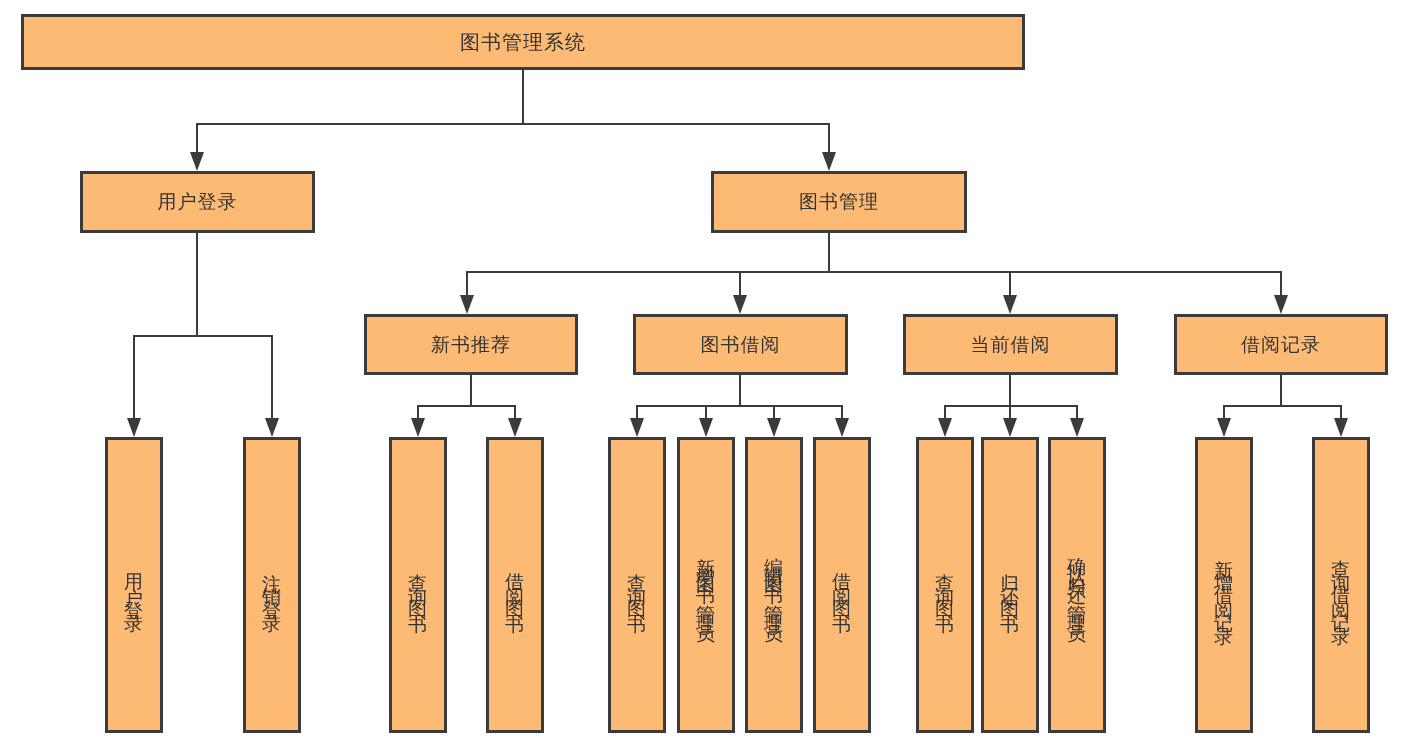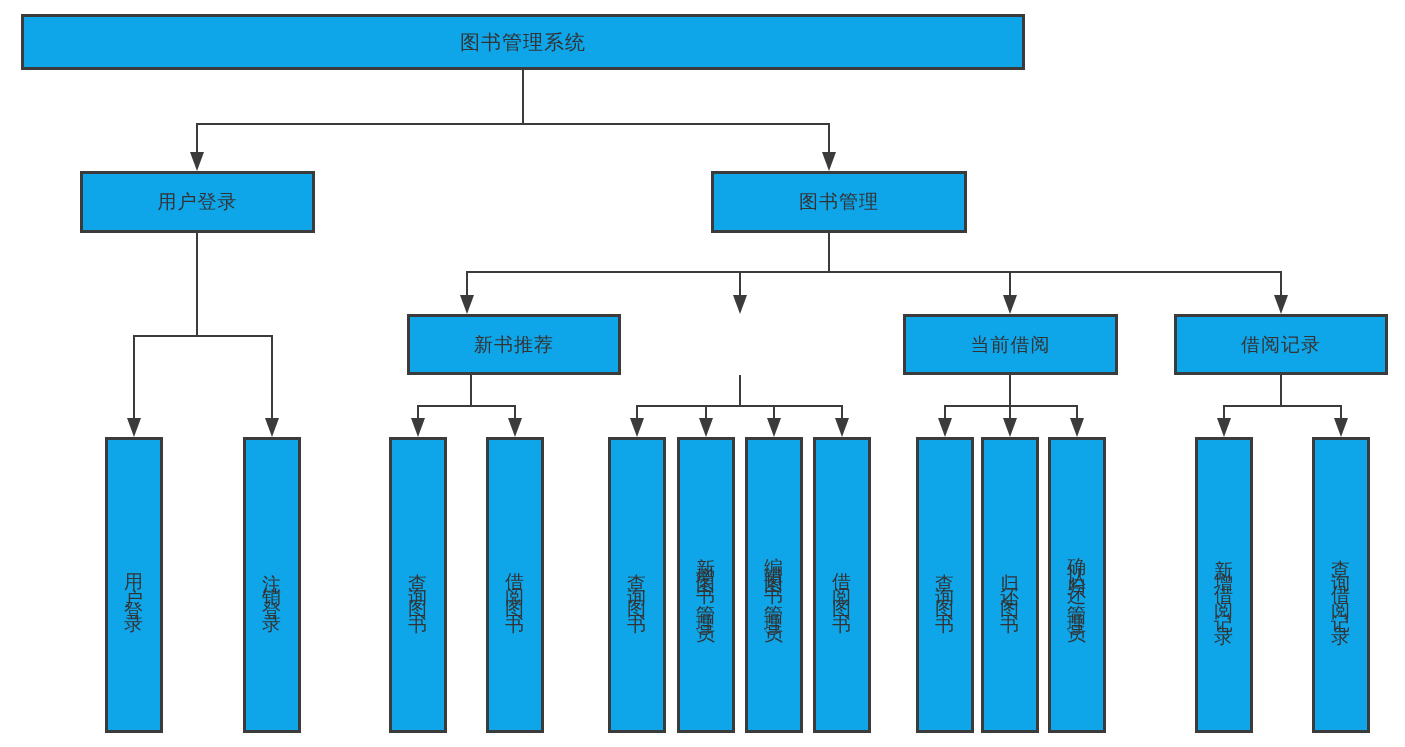--- a/index.html
+++ b/index.html
@@ -9,21 +9,21 @@
     height: 747px;
     background: #ffffff;
     font-family: "Liberation Sans", "DejaVu Sans", sans-serif;
     color: #333333;
     overflow: hidden;
   }
   .box {
     position: absolute;
     box-sizing: border-box;
     border: 3px solid #3b3b3b;
-    background: #0ea5e9;
+    background: #fdba74;
     display: flex;
     align-items: center;
     justify-content: center;
     font-size: 19px;
     letter-spacing: 1px;
     color: #333333;
   }
   .root-box { font-size: 20px; }
   .leaf {
     width: 58px;
@@ -93,22 +93,25 @@
   <div class="line" style="left:466px; top:271px; width:816px; height:2px;"></div>
   <div class="line" style="left:466px; top:271px; width:2px; height:26px;"></div>
   <div class="arrow" style="left:460px; top:295px;"></div>
   <div class="line" style="left:739px; top:271px; width:2px; height:26px;"></div>
   <div class="arrow" style="left:733px; top:295px;"></div>
   <div class="line" style="left:1009px; top:271px; width:2px; height:26px;"></div>
   <div class="arrow" style="left:1003px; top:295px;"></div>
   <div class="line" style="left:1280px; top:271px; width:2px; height:26px;"></div>
   <div class="arrow" style="left:1274px; top:295px;"></div>
 
-  <div class="box" style="left:364px; top:314px; width:214px; height:61px;margin-left:43px;">
+  <div class="box" style="left:364px; top:314px; width:214px; height:61px;">
     <span>新书推荐</span>
+  </div>
+  <div class="box" style="left:633px; top:314px; width:215px; height:61px;">
+    <span>图书借阅</span>
   </div>
   <div class="box" style="left:903px; top:314px; width:215px; height:61px;">
     <span>当前借阅</span>
   </div>
   <div class="box" style="left:1174px; top:314px; width:214px; height:61px;">
     <span>借阅记录</span>
   </div>
 
   <div class="line" style="left:470px; top:375px; width:2px; height:32px;"></div>
   <div class="line" style="left:417px; top:405px; width:99px; height:2px;"></div>

